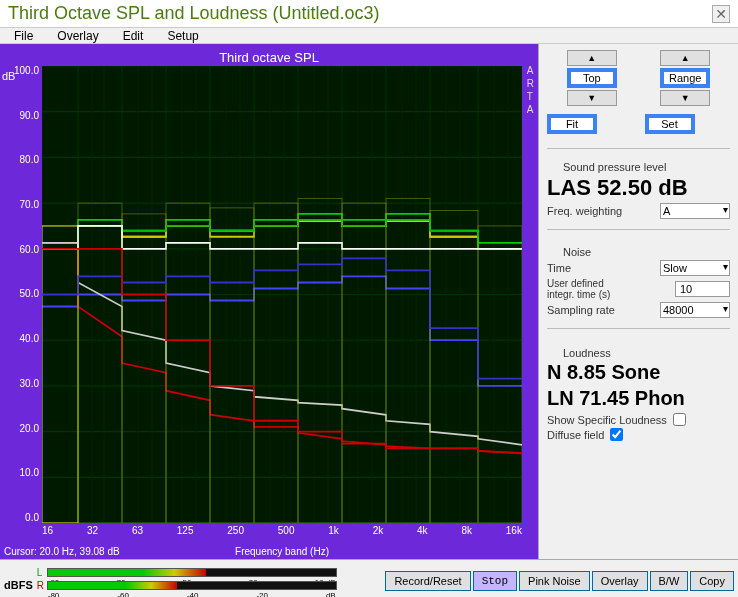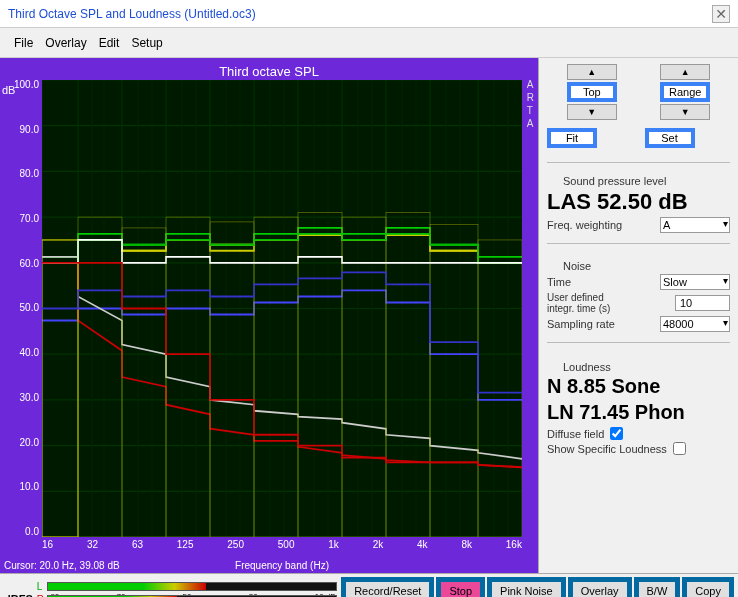--- a/index.html
+++ b/index.html
@@ -8,37 +8,37 @@
     
     .title-bar {
       background: #fff;
       border-bottom: 1px solid #ccc;
       display: flex;
       align-items: center;
       justify-content: space-between;
       padding: 4px 8px;
       height: 28px;
     }
-    .title-bar-text { font-size: 12px; color: #1d4ed8; }
+    .title-bar-text { font-size: 18px; color: #4d7c0f; }
     .close-btn {
       width: 18px; height: 18px;
       display: flex; align-items: center; justify-content: center;
       cursor: pointer; font-size: 14px; color: #666;
       border: 1px solid #aaa;
       background: #f0f0f0;
     }
 
     
     .menu-bar {
       display: flex;
-      gap: 0;
+      gap: 12px;
       padding: 2px 8px;
       background: #f0f0f0;
       border-bottom: 1px solid #ccc;
-      height: 30px;
+      height: 16px;
       align-items: center;
     }
     .menu-item { padding: 1px 6px; font-size: 12px; cursor: pointer; }
 
     
     .main-content {
       display: flex;
       height: calc(597px - 50px - 32px);
     }
 
@@ -242,26 +242,26 @@
     .bottom-buttons {
       display: flex;
       gap: 2px;
       margin-left: 4px;
     }
 
     .bottom-btn {
       padding: 3px 8px;
       font-size: 11px;
       background: #e0e0e0;
-      border: 5px solid #0369a1;
+      border: 1px solid #0369a1;
       cursor: pointer;
       white-space: nowrap;
     }
 
-    .bottom-btn.stop-btn { background: #ec4899; }
+    .bottom-btn.stop-btn { background: #c4b5fd; font-family: Liberation Mono, monospace; }
 
     svg.chart-svg {
       width: 100%;
       height: 100%;
     }
   </style>
 </head>
 <body>
 
 <div class="title-bar">
@@ -489,26 +489,26 @@
     </div>
 
     <hr style="border:none;border-top:1px solid #bbb;margin:4px 0;">
 
     <div class="loudness-section">
       <div class="section-label">Loudness</div>
       <div class="loudness-value">N 8.85 Sone</div>
       <div class="loudness-value">LN 71.45 Phon</div>
 
       <div class="checkbox-row">
+        <span class="row-label">Show Specific Loudness</span>
+        <input type="checkbox" style="">
+      </div>
+      <div class="checkbox-row">
         <span class="row-label">Diffuse field</span>
         <input type="checkbox" checked="" style="">
-      </div>
-      <div class="checkbox-row">
-        <span class="row-label">Show Specific Loudness</span>
-        <input type="checkbox" style="">
       </div>
     </div>
   </div>
 </div>
 
 <div class="bottom-area">
   <span class="dbfs-label">dBFS</span>
 
   <div style="display:flex;flex-direction:column;gap:2px;flex:1;">
 

